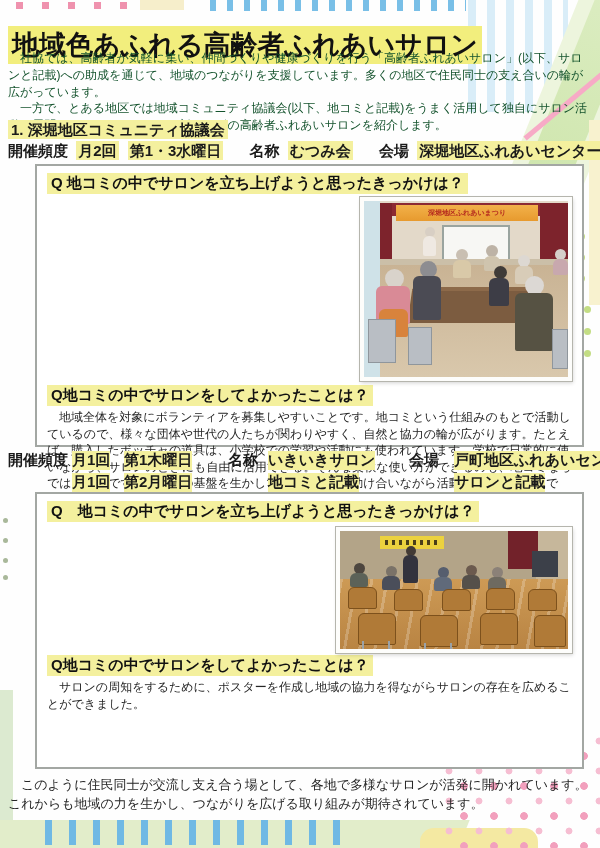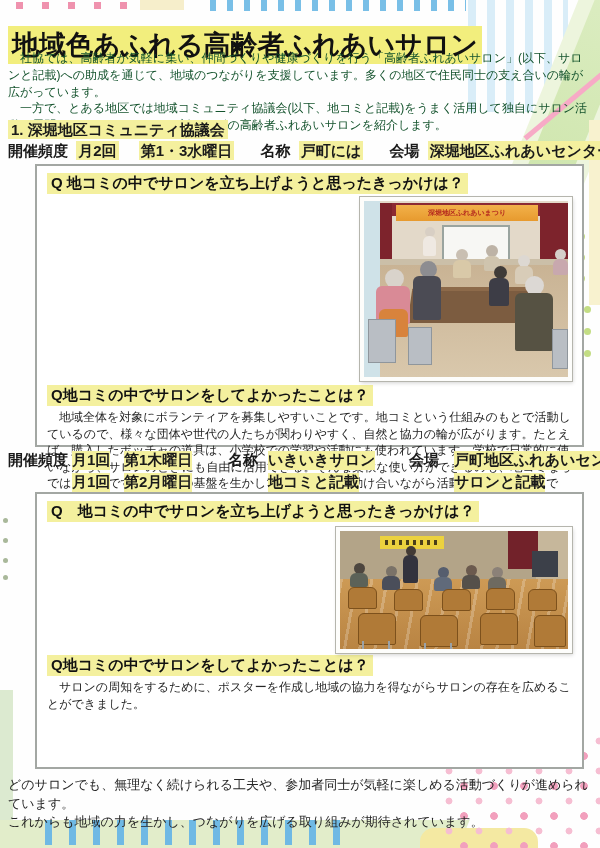--- a/index.html
+++ b/index.html
@@ -140,23 +140,23 @@
       <p style="margin:0">　社協では、高齢者が気軽に集い、仲間づくりや健康づくりを行う「高齢者ふれあいサロン」(以下、サロンと記載)への助成を通じて、地域のつながりを支援しています。多くの地区で住民同士の支え合いの輪が広がっています。</p>
       <p style="margin:0">　一方で、とある地区では地域コミュニティ協議会(以下、地コミと記載)をうまく活用して独自にサロン活動を展開しています。ここでは新たな形の高齢者ふれあいサロンを紹介します。</p>
     </div>
 
     <div class="sec-head" style="top:121px">
       <span class="hl">1. 深堀地区コミュニティ協議会</span>
     </div>
     <div class="info-line" style="top:142px">
       <span class="lbl">開催頻度</span>
       <span class="hl">月2回</span>
-      <span class="hl" style="margin-left:16px">第1・3水曜日</span>
+      <span class="hl" style="margin-left:5px">第1・3水曜日</span>
       <span class="lbl" style="margin-left:22px">名称</span>
-      <span class="hl">戸町には</span>
+      <span class="hl">むつみ会</span>
       <span class="lbl" style="margin-left:22px">会場</span>
       <span class="hl">深堀地区ふれあいセンター</span>
     </div>
 
     <div class="qa-box" style="top:164px;height:283px">
       <div class="q-head">Q 地コミの中でサロンを立ち上げようと思ったきっかけは？</div>
 
       
       <div class="photo-frame p1">
         <div class="part p1-wallL"></div>
@@ -257,18 +257,18 @@
         <div class="p2-leg" style="left:110px;top:112px;height:6px"></div>
         <div class="p2-chair" style="left:140px;top:82px;width:36px;height:30px"></div>
         <div class="p2-chair" style="left:194px;top:84px;width:30px;height:30px"></div>
       </div>
 
       <div class="q-head">Q地コミの中でサロンをしてよかったことは？</div>
       <p class="ans">　サロンの周知をするために、ポスターを作成し地域の協力を得ながらサロンの存在を広めることができました。</p>
     </div>
 
     <div class="closing">
-      <p style="margin:0">どのサロンでも、無理なく続けられる工夫や、参加者同士が気軽に楽しめる活動づくりが進められています。</p>
+      <p style="margin:0">　このように住民同士が交流し支え合う場として、各地で多様なサロンが活発に開かれています。</p>
       <p style="margin:0">これからも地域の力を生かし、つながりを広げる取り組みが期待されています。</p>
     </div>
 
   </div>
 </div>
 
 </body></html>

